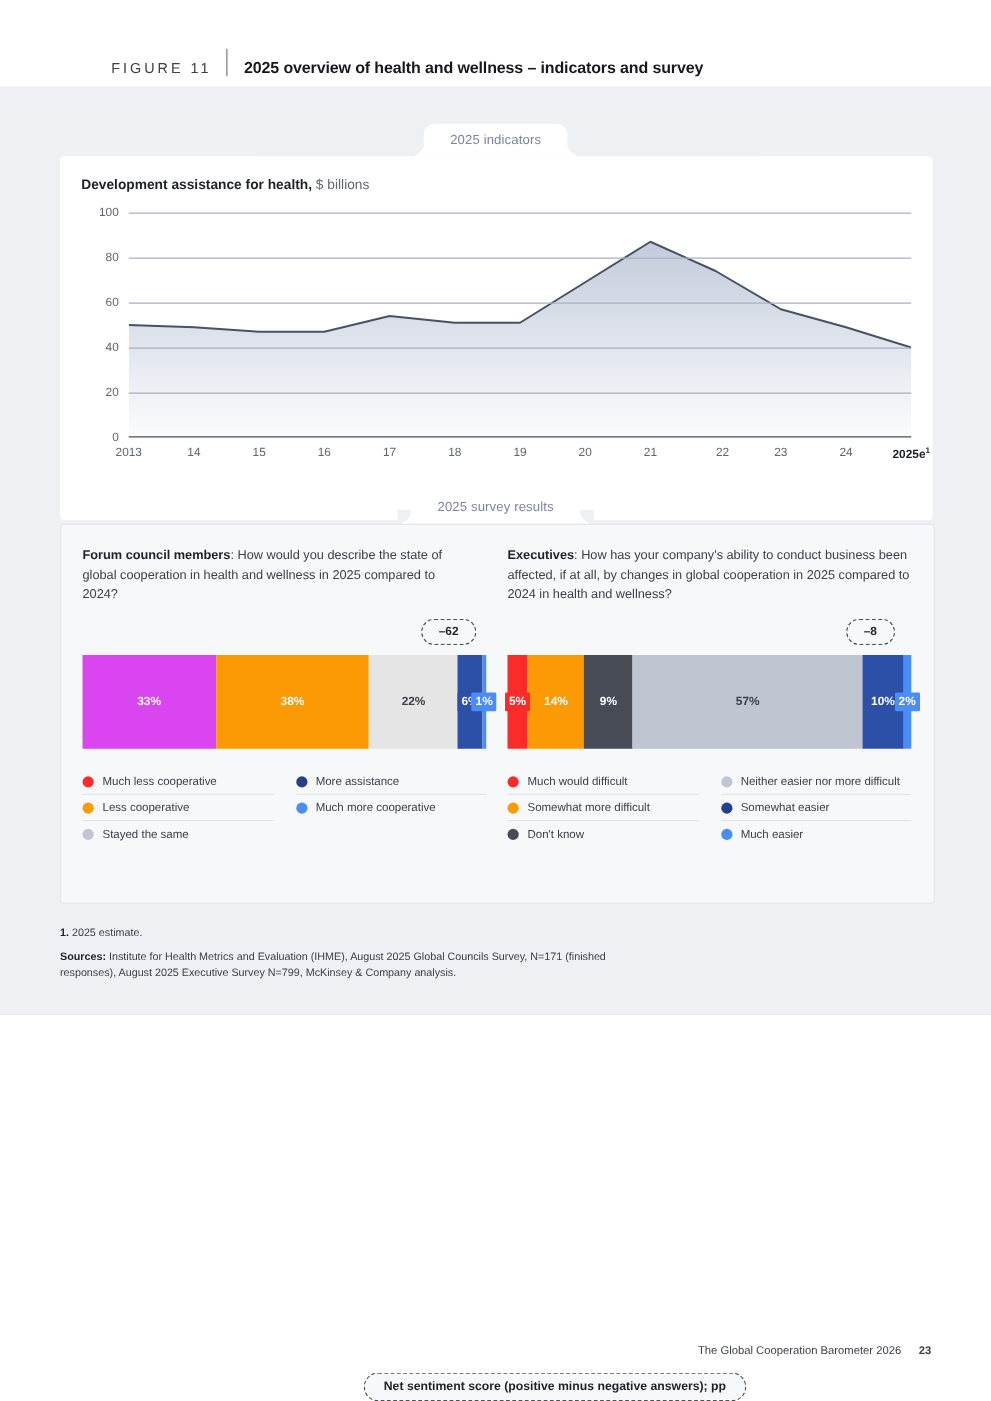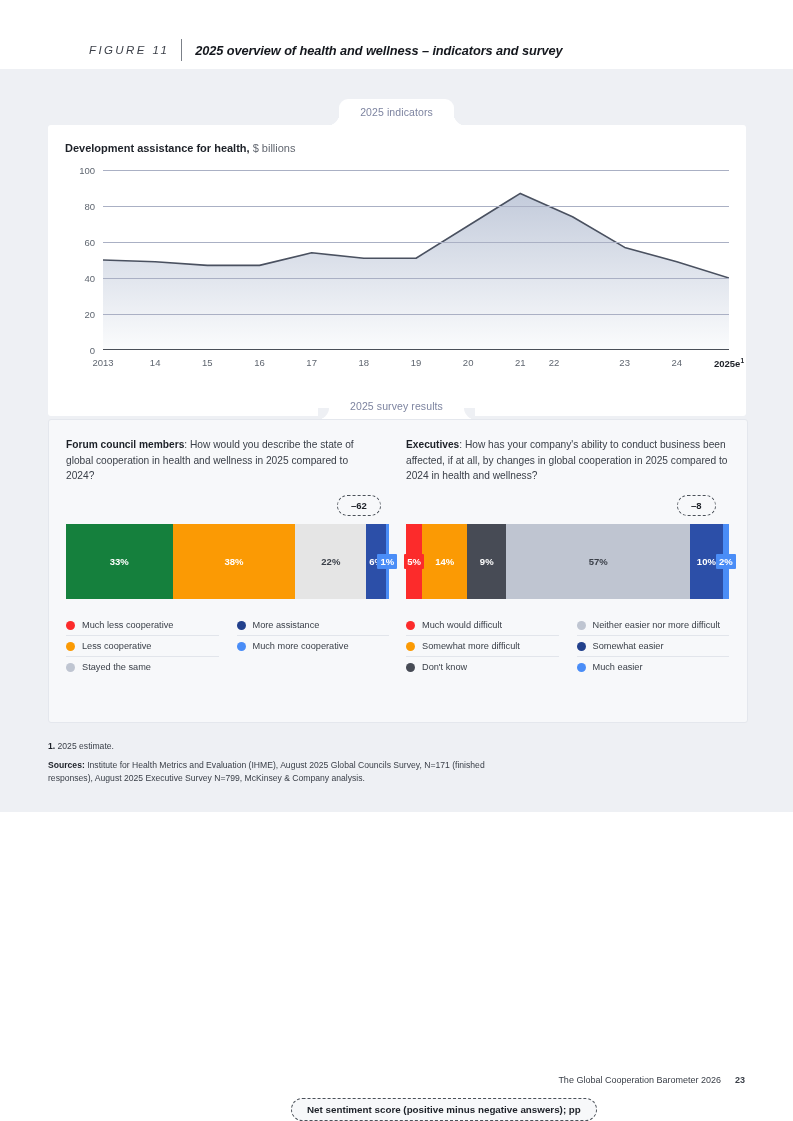--- a/index.html
+++ b/index.html
@@ -5,21 +5,21 @@
   html,body{margin:0;padding:0;}
   body{
     width:793px;height:1121px;background:#ffffff;
     font-family:"Liberation Sans","DejaVu Sans",sans-serif;
     color:#2b2f38;-webkit-font-smoothing:antialiased;
   }
   .page{position:relative;width:793px;height:1121px;overflow:hidden;}
 
   
   .header{position:absolute;left:0;top:0;width:793px;height:69px;background:#fff;}
-  .fig-row{position:absolute;left:89px;top:39px;display:flex;align-items:center;height:22px;font-style:italic;}
+  .fig-row{position:absolute;left:89px;top:39px;display:flex;align-items:flex-end;height:22px;}
   .fig-label{font-size:11.5px;letter-spacing:2.4px;color:#3c4049;font-weight:400;}
   .fig-divider{width:1px;height:22px;background:#7b8088;margin:0 13px 0 12px;}
   .fig-title{font-size:12.8px;font-weight:700;color:#15181e;letter-spacing:-0.1px;}
 
   
   .band{position:absolute;left:0;top:69px;width:793px;height:743px;background:#eef0f4;}
 
   
   .tab{
     position:absolute;height:26px;background:#fff;
@@ -154,21 +154,21 @@
     <div class="xlabels" id="xlabels">
         <div class="xlab" style="left: 38px;">2013</div>
         <div class="xlab" style="left: 90.1667px;">14</div>
         <div class="xlab" style="left: 142.333px;">15</div>
         <div class="xlab" style="left: 194.5px;">16</div>
         <div class="xlab" style="left: 246.667px;">17</div>
         <div class="xlab" style="left: 298.833px;">18</div>
         <div class="xlab" style="left: 351px;">19</div>
         <div class="xlab" style="left: 403.167px;">20</div>
         <div class="xlab" style="left: 455.333px;">21</div>
-        <div class="xlab" style="left: 489px;">22</div>
+        <div class="xlab" style="left: 513px;">22</div>
         <div class="xlab" style="left: 559.667px;">23</div>
         <div class="xlab" style="left: 611.833px;">24</div>
         <div class="xlab last" style="left: 664px;">2025e<sup>1</sup></div>
       </div>
   </div>
 
   <div class="tab" id="tab-survey">
     <span class="ear l"></span>
     <span class="ear r"></span>
     <span>2025 survey results</span>
@@ -180,21 +180,21 @@
       <b>Forum council members</b><span>: How would you describe the state of global cooperation in health and wellness in 2025 compared to 2024?</span>
     </div>
     <div class="q right">
       <b>Executives</b><span>: How has your company's ability to conduct business been affected, if at all, by changes in global cooperation in 2025 compared to 2024 in health and wellness?</span>
     </div>
 
     <div class="badge" id="badge-left">–62</div>
     <div class="badge" id="badge-right">–8</div>
 
     <div class="bar" id="bar-left">
-        <div class="seg" style="width: 33%; background: #15803d;">
+        <div class="seg" style="width: 33%; background: #d946ef;">
           <span class="lab" style="color: rgb(255, 255, 255);">33%</span>
         </div>
         <div class="seg" style="width: 38%; background: rgb(251, 154, 4);">
           <span class="lab" style="color: rgb(255, 255, 255);">38%</span>
         </div>
         <div class="seg" style="width: 22%; background: #e5e5e5;">
           <span class="lab" style="color: rgb(59, 64, 73);">22%</span>
         </div>
         <div class="seg" style="width: 6%; background: rgb(44, 79, 168);">
           <span class="lab" style="color: rgb(255, 255, 255); background: rgb(44, 79, 168);">6%</span>

